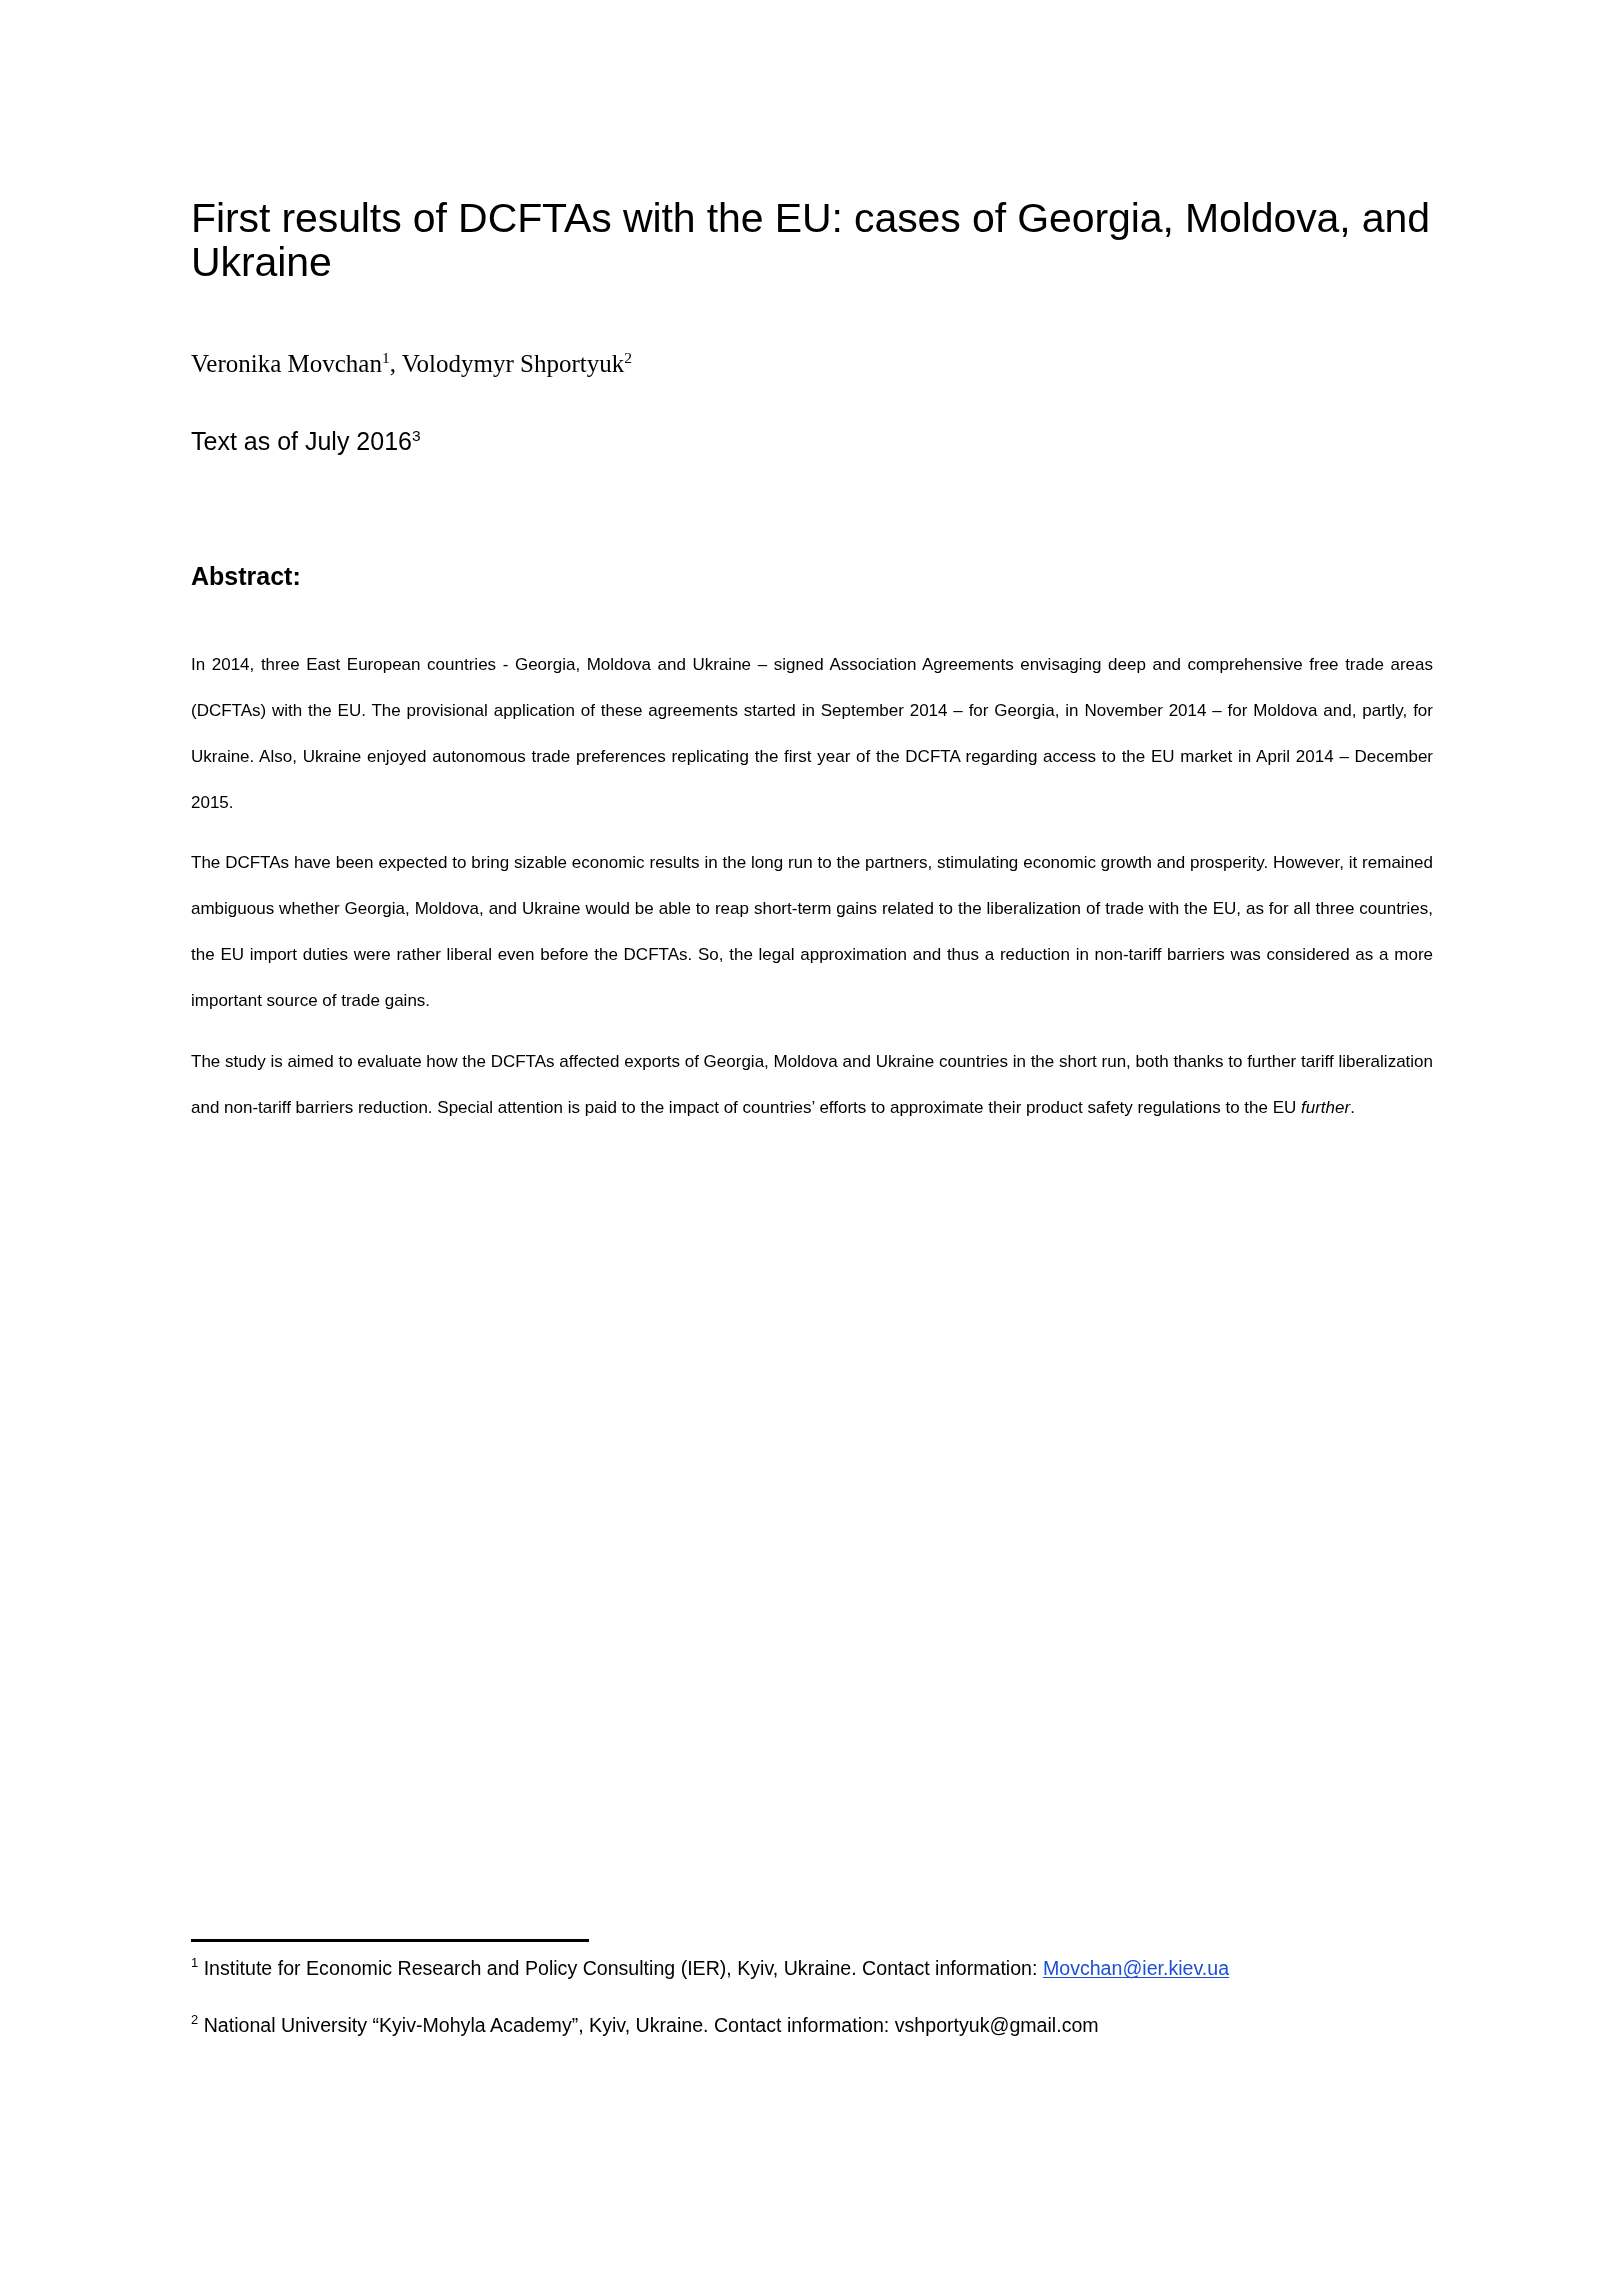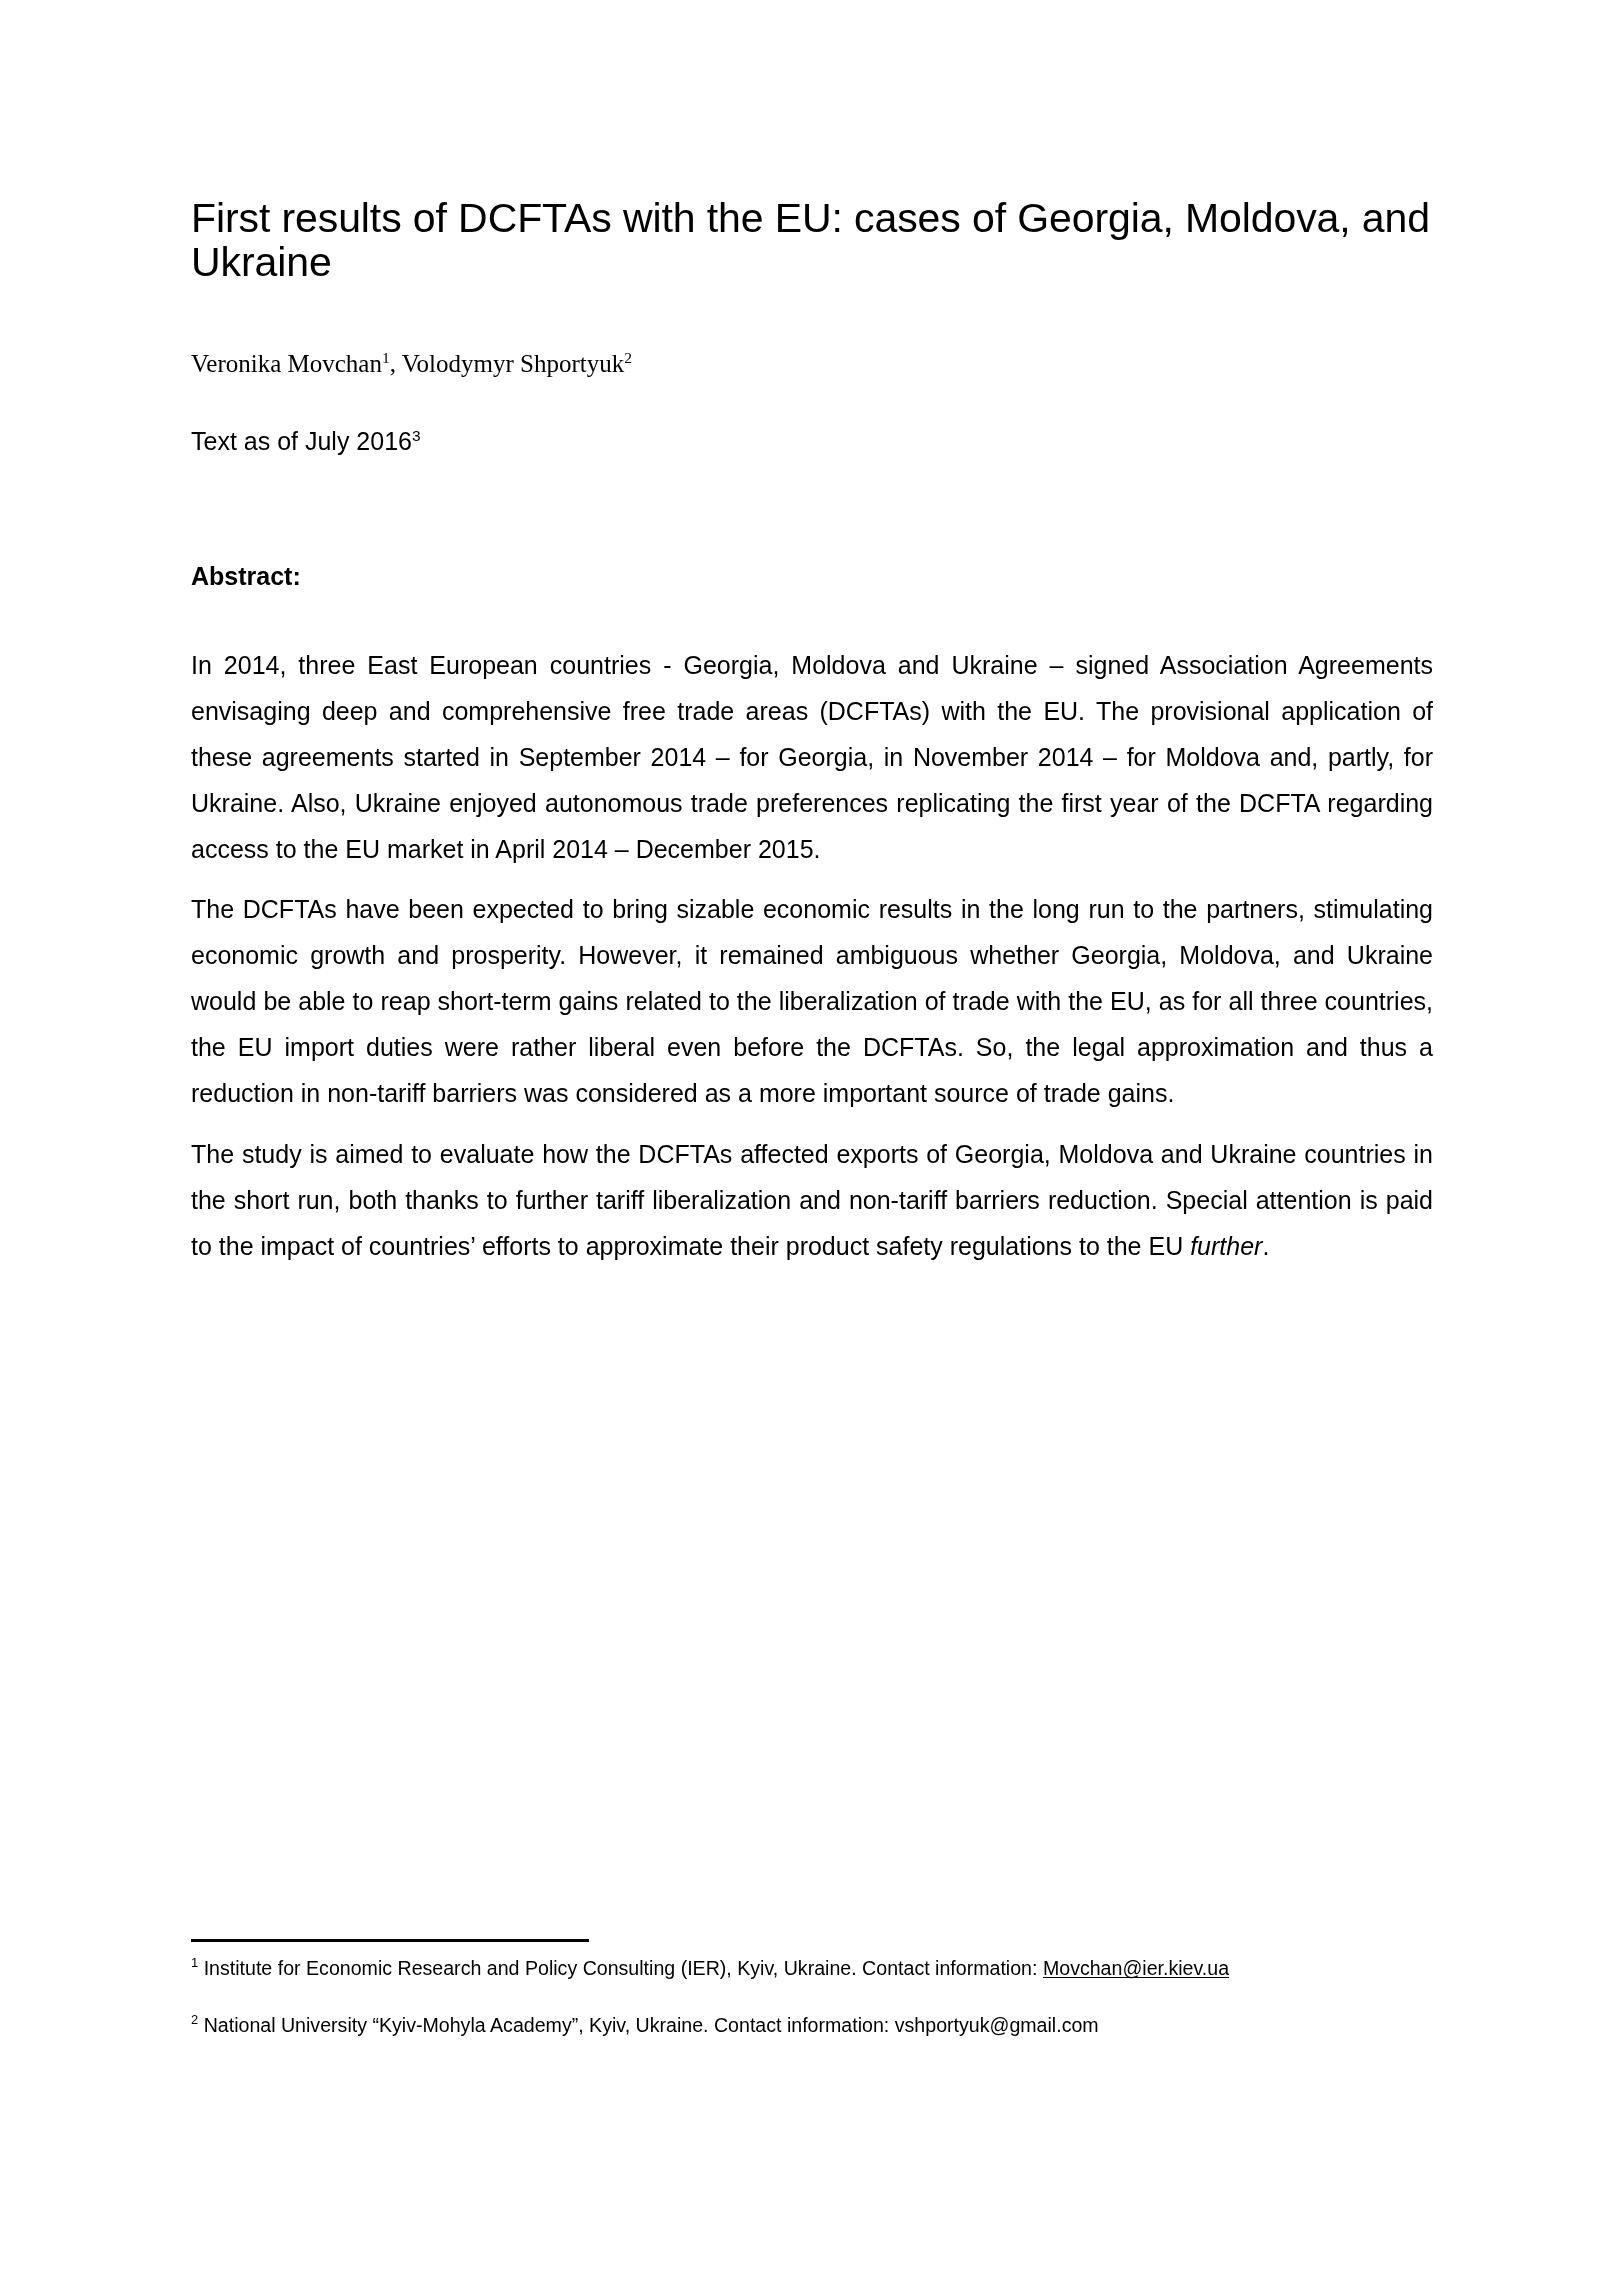--- a/index.html
+++ b/index.html
@@ -67,21 +67,21 @@
     font-size: 25px;
     font-weight: 700;
     line-height: 1.5;
     margin: 0;
     padding-top: 97px;
   }
   .abstract-body {
     padding-top: 47px;
   }
   .para {
-    font-size: 25px;
+    font-size: 17px;
     font-weight: 400;
     line-height: 46px;
     text-align: justify;
     text-justify: inter-word;
     margin: 0 0 14.4px 0;
     hyphens: none;
   }
   .para:last-child {
     margin-bottom: 0;
   }
@@ -110,21 +110,21 @@
     text-justify: inter-word;
     margin: 0;
   }
   .footnote.fn-1 {
     text-align: justify;
   }
   .footnote sup {
     font-size: 0.66em;
   }
   .fn-link {
-    color: #000000;
+    color: #1d4ed8;
     text-decoration: underline;
     text-underline-offset: 2px;
   }
   .fn-left {
     text-align: left;
     margin-top: 27px;
   }
 </style>
 </head>
 <body>

